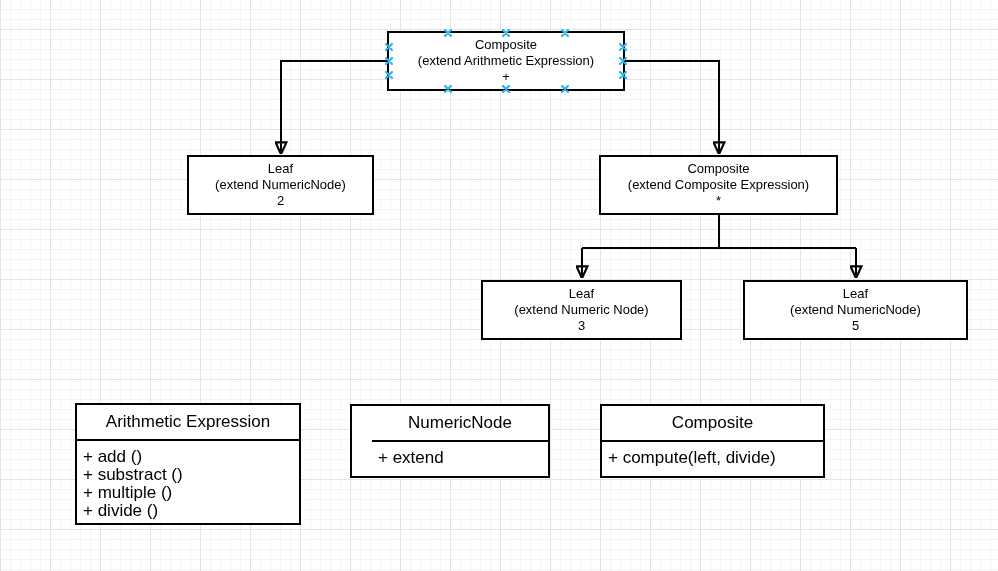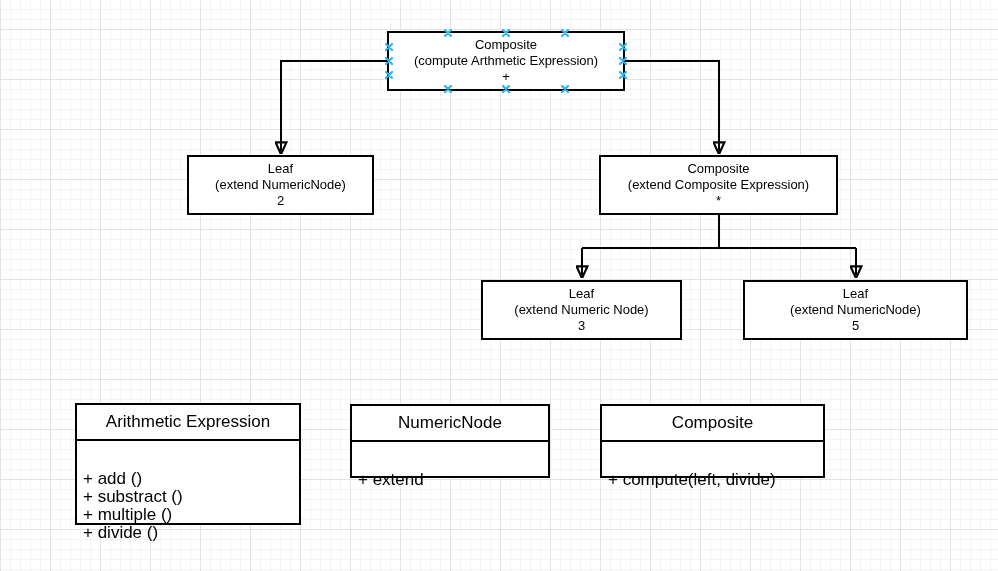--- a/index.html
+++ b/index.html
@@ -31,33 +31,33 @@
   .node span { display: block; white-space: nowrap; }
 
   .uml {
     position: absolute; box-sizing: border-box;
     background: #fff; border: 2px solid #000; font-size: 17px;
   }
   .uml-title {
     box-sizing: border-box; height: 36px; border-bottom: 2px solid #000;
     display: flex; align-items: center; justify-content: center; text-align: center;
   }
-  .uml-body { padding: 7px 6px 4px 6px; line-height: 18px; text-align: left; margin-top: 22px; }
+  .uml-body { padding: 7px 6px 4px 6px; line-height: 18px; text-align: left; }
 
   .cp { position: absolute; width: 10px; height: 10px; transform: translate(-50%, -50%); }
   .cp svg { display: block; }
 
   
   #node-composite-plus { left: 387px; top: 31px;  width: 238px; height: 60px; }
   #node-leaf-2         { left: 187px; top: 155px; width: 187px; height: 60px; }
   #node-composite-star { left: 599px; top: 155px; width: 239px; height: 60px; }
   #node-leaf-3         { left: 481px; top: 280px; width: 201px; height: 60px; }
   #node-leaf-5         { left: 743px; top: 280px; width: 225px; height: 60px; }
   #class-arithmetic    { left: 75px;  top: 403px; width: 226px; height: 122px; }
-  #class-numericnode   { left: 350px; top: 404px; width: 200px; height: 74px; }
+  #class-numericnode   { left: 350px; top: 404px; width: 200px; height: 74px; padding-left: 20px; }
   #class-composite     { left: 600px; top: 404px; width: 225px; height: 74px; }
 </style>
 </head>
 <body>
 
 <div class="canvas">
 
   <svg class="edges" xmlns="http://www.w3.org/2000/svg">
     <defs>
       <marker id="arrow" viewBox="0 0 12 12" refX="9" refY="6" markerWidth="13" markerHeight="13" orient="auto" markerUnits="userSpaceOnUse">
@@ -66,21 +66,21 @@
     </defs>
     <path d="M 387 61 H 281 V 151" marker-end="url(#arrow)"></path>
     <path d="M 625 61 H 719 V 151" marker-end="url(#arrow)"></path>
     <path d="M 719 215 V 248 M 582 248 H 856"></path>
     <path d="M 582 248 V 275" marker-end="url(#arrow)"></path>
     <path d="M 856 248 V 275" marker-end="url(#arrow)"></path>
   </svg>
 
   <div class="node" id="node-composite-plus">
     <span>Composite</span>
-    <span>(compute Arthmetic Expression)</span>
+    <span>(extend Arithmetic Expression)</span>
     <span>+</span>
   <span class="cp" style="left: 25%; top: 0%;">
         <svg width="10" height="10" viewBox="0 0 10 10">
           <path d="M2,2 L8,8 M8,2 L2,8" stroke="#29b6f2" stroke-width="2.2" stroke-linecap="round" fill="none"></path>
         </svg>
       </span>
       <span class="cp" style="left: 25%; top: 100%;">
         <svg width="10" height="10" viewBox="0 0 10 10">
           <path d="M2,2 L8,8 M8,2 L2,8" stroke="#29b6f2" stroke-width="2.2" stroke-linecap="round" fill="none"></path>
         </svg>

